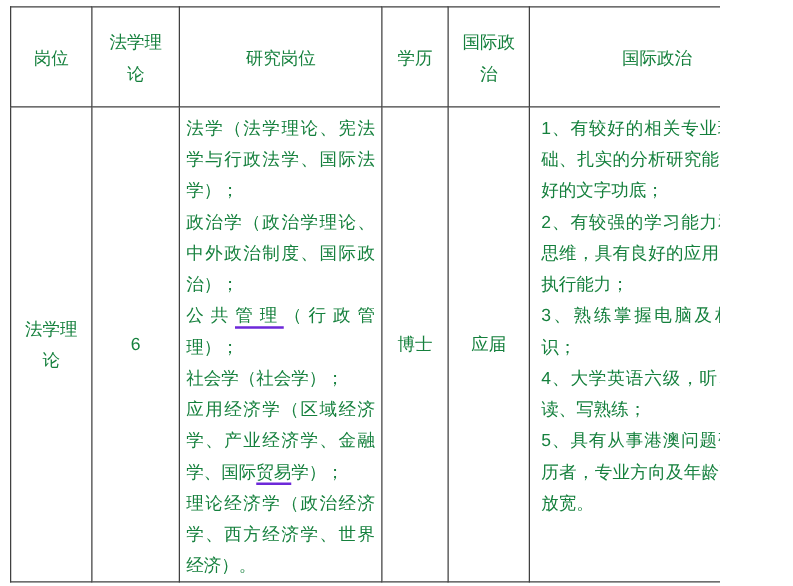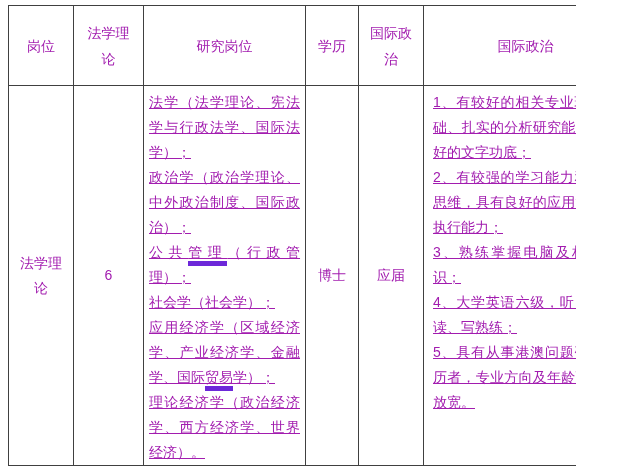--- a/index.html
+++ b/index.html
@@ -6,21 +6,21 @@
     margin: 0;
     padding: 0;
     background: #ffffff;
   }
   .page {
     position: relative;
     width: 576px;
     height: 469px;
     background: #ffffff;
     font-family: "Liberation Sans", "DejaVu Sans", sans-serif;
-    color: #a21caf;
+    color: #15803d;
     overflow: hidden;
   }
   table.rt {
     border-collapse: collapse;
     table-layout: fixed;
     width: 619px;
     margin: 5px 0 0 8px;
   }
   table.rt th, table.rt td {
     border: 1px solid #404040;
@@ -52,24 +52,23 @@
     padding: 4px 5px 0 5px;
   }
   td.cell-text-wide {
     vertical-align: top;
     text-align: justify;
     line-height: 25px;
     padding: 4px 9px 0 9px;
   }
   td .para {
     text-align: justify;
-    text-decoration: underline;
   }
   .ul {
-    border-bottom: 5px solid #6d28d9;
+    border-bottom: 2px solid #6d28d9;
     padding-bottom: 1px;
   }
 </style>
 </head>
 <body>
 
 <div class="page">
   <table class="rt">
     <colgroup>
       <col style="width:65px">

